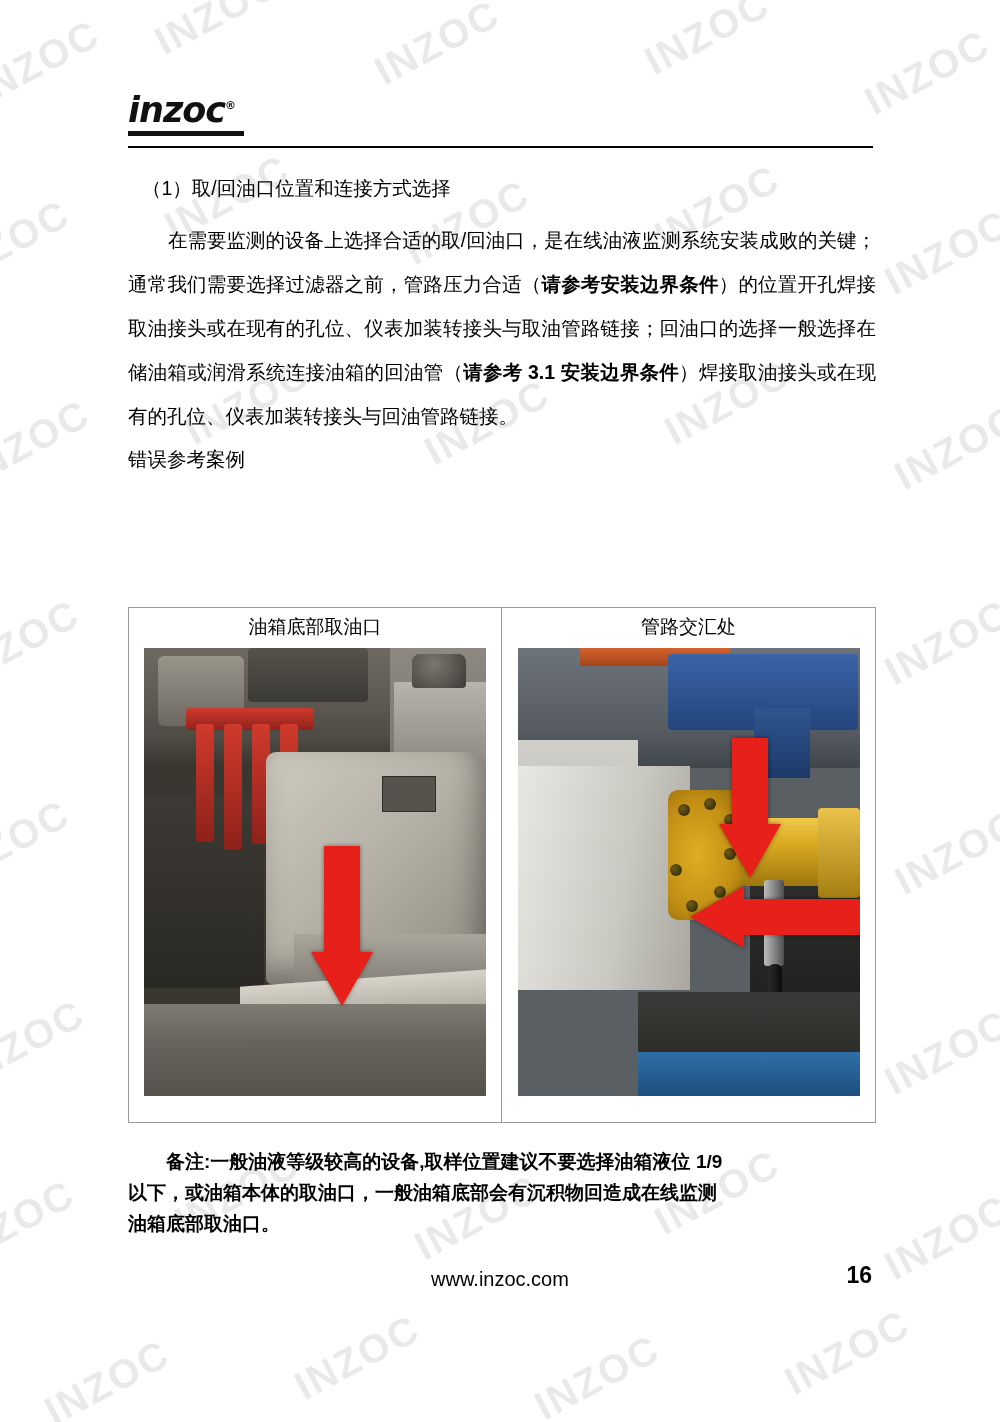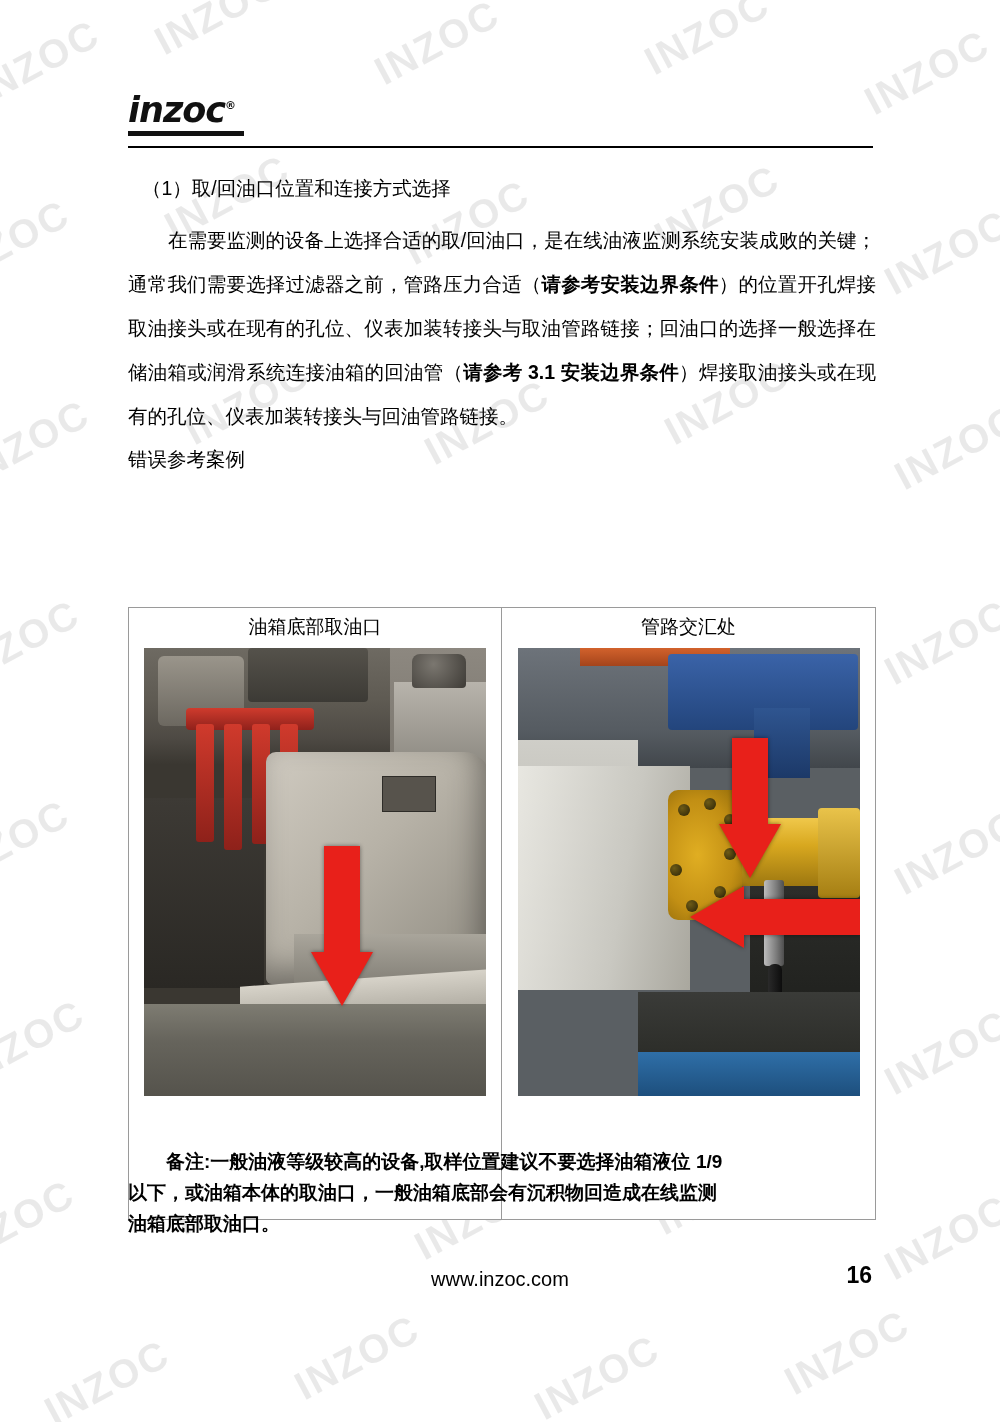--- a/index.html
+++ b/index.html
@@ -112,21 +112,21 @@
     font-weight: 400;
     margin: 8px 0 6px 0;
   }
 
   
   .figtable {
     position: absolute;
     left: 128px;
     top: 607px;
     width: 748px;
-    height: 613px;
+    height: 516px;
     border: 1px solid #9a9a9a;
     box-sizing: border-box;
     display: flex;
     z-index: 10;
     background: #fff;
   }
   .figcell {
     flex: 1 1 50%;
     box-sizing: border-box;
     display: flex;

